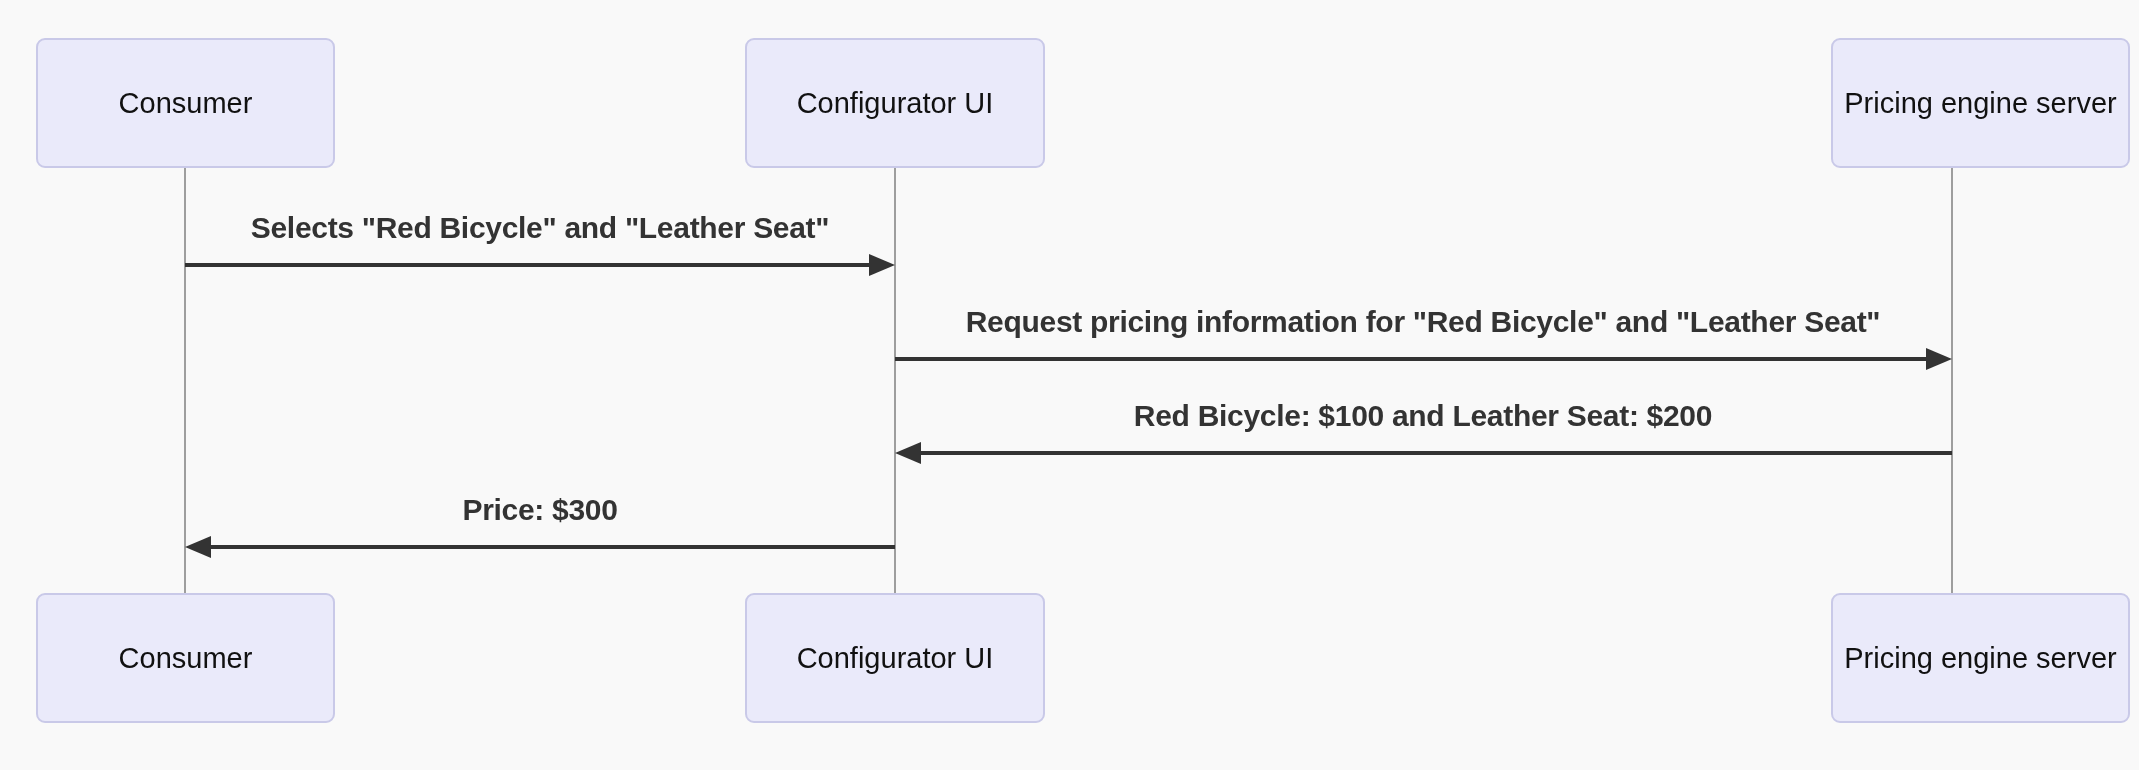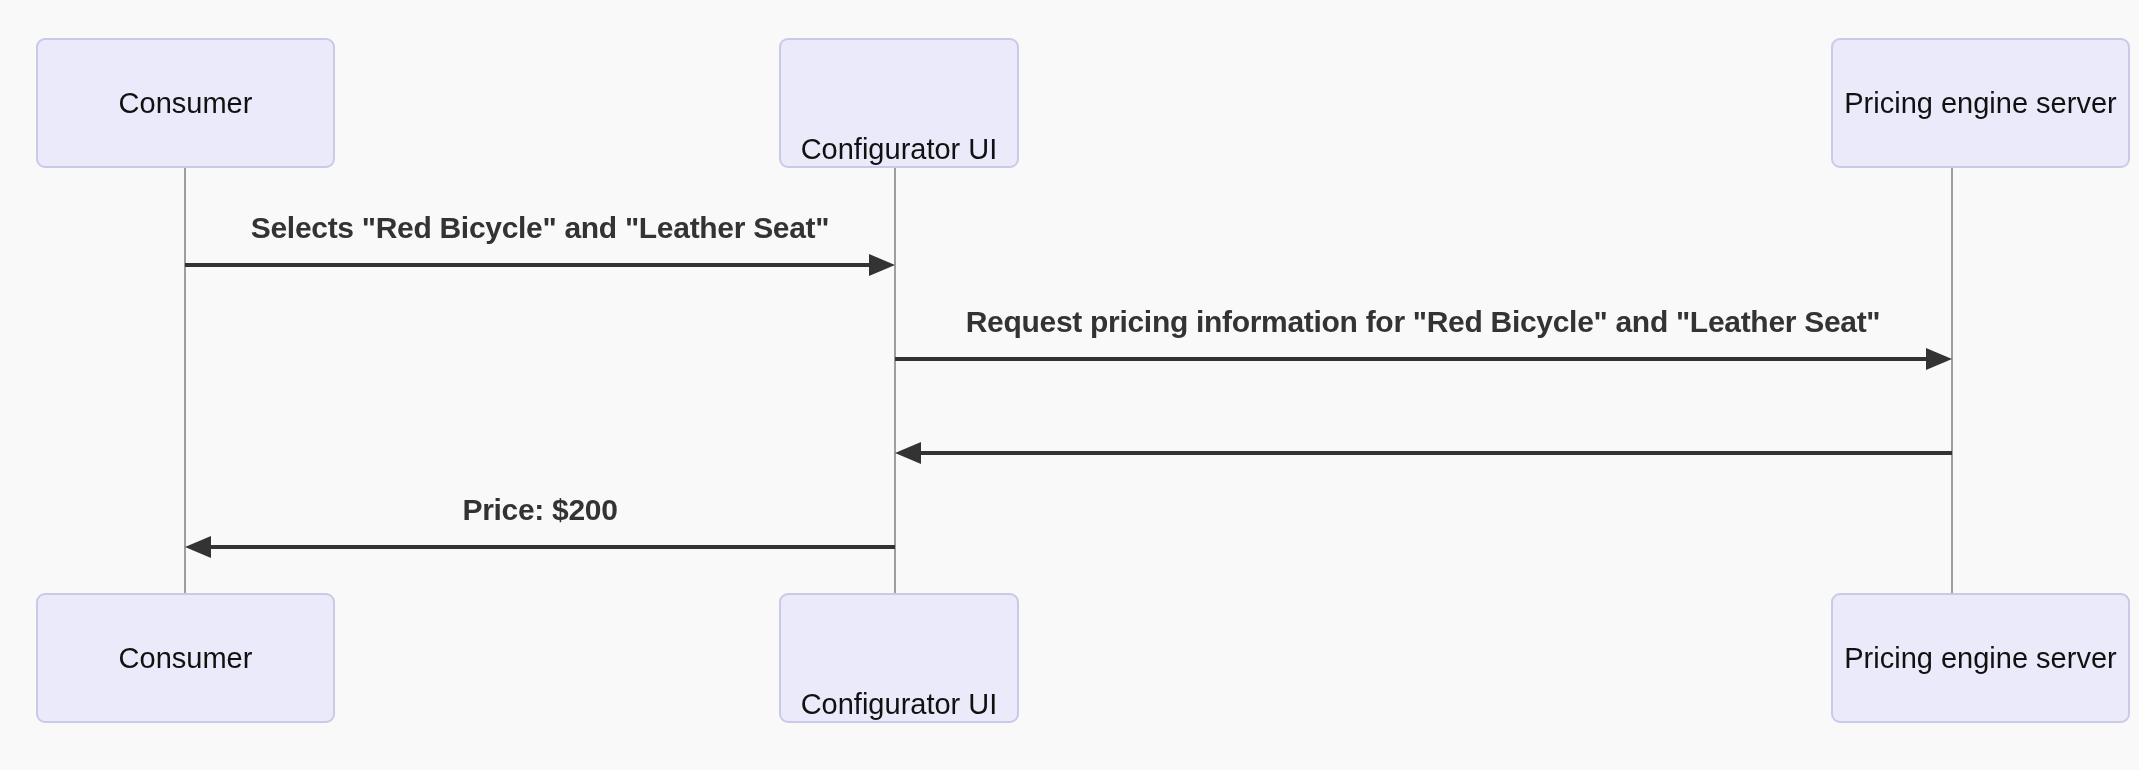--- a/index.html
+++ b/index.html
@@ -35,21 +35,21 @@
     background: var(--actor-fill);
     border: 2px solid var(--actor-border);
     border-radius: 9px;
     display: flex; align-items: center; justify-content: center;
     font-size: 29px; color: var(--actor-text);
     text-align: center;
   }
   .actor-box.row-top    { top: 38px; }
   .actor-box.row-bottom { top: 593px; }
   .actor-box.col-consumer     { left: 36px; }
-  .actor-box.col-configurator { left: 779px; width: 240px; align-items: flex-end; }
+  .actor-box.col-configurator { left: 745px; width: 300px; }
   .actor-box.col-pricing      { left: 1803px; margin-left: 28px; }
 
   .msg-line {
     position: absolute; height: 4px;
     background: var(--arrow);
   }
   .msg-line.m1 { left: 185px; top: 263px; width: 690px; }
   .msg-line.m2 { left: 895px; top: 357px; width: 1037px; }
   .msg-line.m3 { left: 917px; top: 451px; width: 1035px; }
   .msg-line.m4 { left: 207px; top: 545px; width: 688px; }
@@ -110,20 +110,21 @@
   </div>
 
   <div class="msg-label m1">Selects "Red Bicycle" and "Leather Seat"</div>
   <div class="msg-line m1"></div>
   <div class="arrowhead right m1"></div>
 
   <div class="msg-label m2">Request pricing information for "Red Bicycle" and "Leather Seat"</div>
   <div class="msg-line m2"></div>
   <div class="arrowhead right m2"></div>
 
+  <div class="msg-label m3">Red Bicycle: $100 and Leather Seat: $200</div>
   <div class="msg-line m3"></div>
   <div class="arrowhead left m3"></div>
 
-  <div class="msg-label m4">Price: $200</div>
+  <div class="msg-label m4">Price: $300</div>
   <div class="msg-line m4"></div>
   <div class="arrowhead left m4"></div>
 
 </div>
 
 </body></html>

